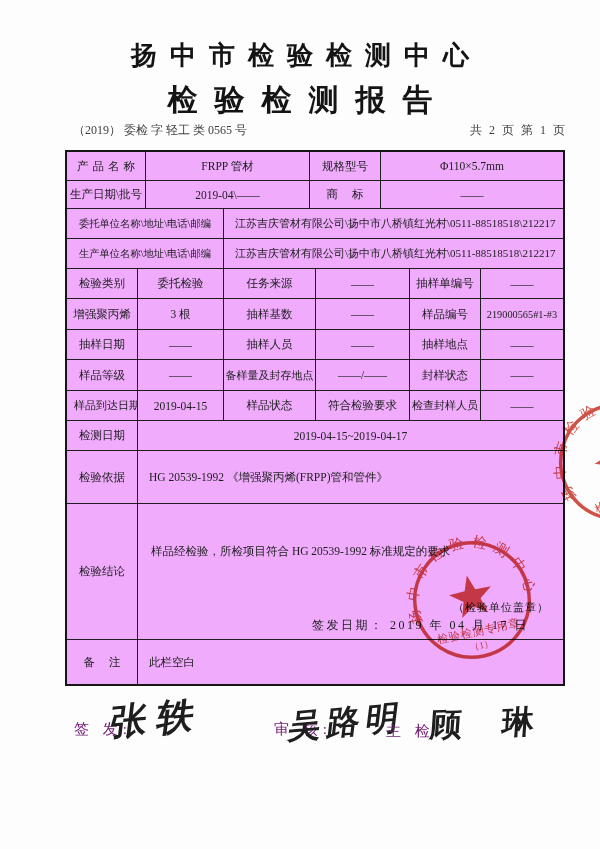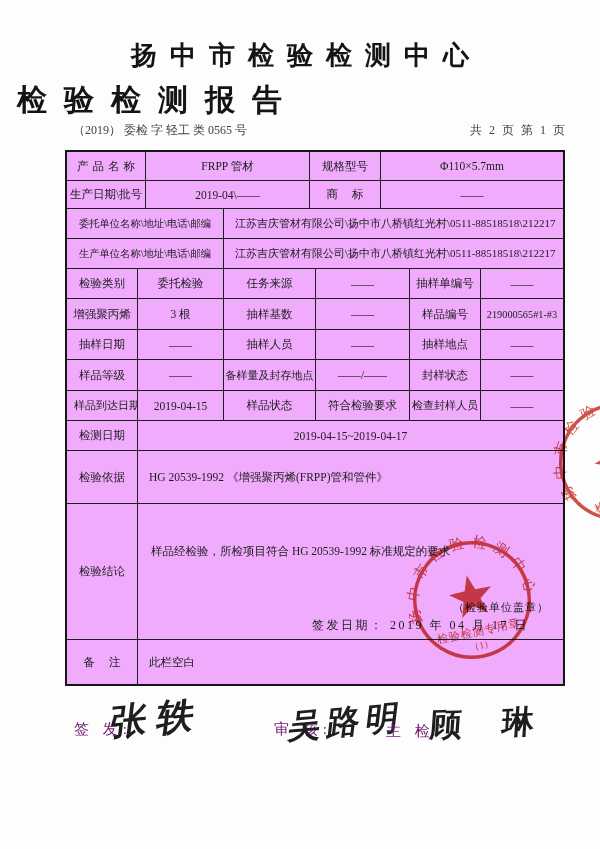--- a/index.html
+++ b/index.html
@@ -2,21 +2,21 @@
 <html><head>
 <meta charset="utf-8">
 <style>
   html,body{margin:0;padding:0;width:600px;height:849px;overflow:hidden;
     background:#fdfdfd;font-family:"Liberation Serif","DejaVu Serif",serif;color:#1c1c1c;}
   .page{position:relative;width:600px;height:849px;background:#fdfdfd;overflow:hidden;}
 
   
   .org-title{position:absolute;top:38px;left:0;right:0;text-align:center;
     font-size:26px;font-weight:bold;letter-spacing:13px;text-indent:13px;color:#141414;}
-  .report-title{position:absolute;top:80px;left:0;right:0;
+  .report-title{position:absolute;top:80px;left:0;right:0;text-align:center;
     font-size:30px;font-weight:bold;letter-spacing:17px;text-indent:17px;color:#141414;}
   .meta{position:absolute;top:122px;left:73px;right:33px;display:flex;
     justify-content:space-between;font-size:12px;color:#404040;}
   .meta .right{letter-spacing:2px;}
 
   
   .rtable{position:absolute;left:65px;top:150px;width:500px;border:2px solid #161616;
     background:#f0abfc;box-sizing:border-box;font-size:11.5px;}
   .row{display:flex;border-bottom:1px solid #1d1d1d;box-sizing:border-box;}
   .row:last-child{border-bottom:none;}

